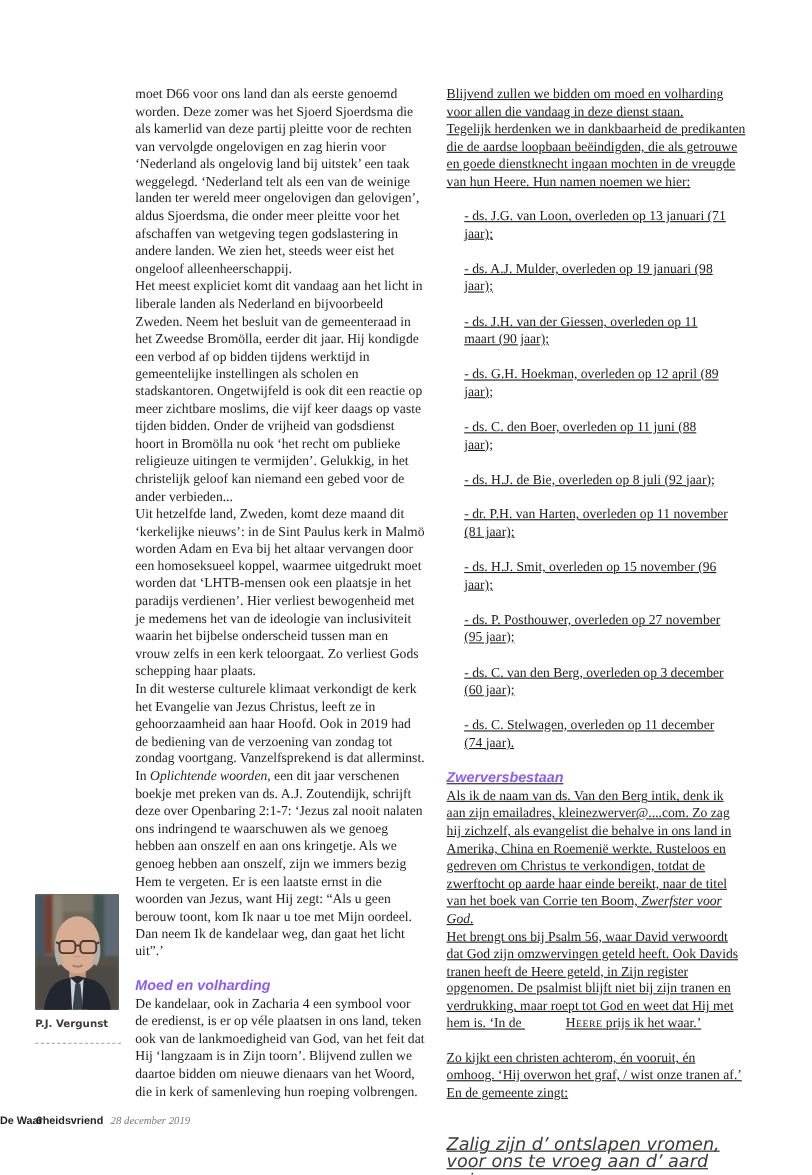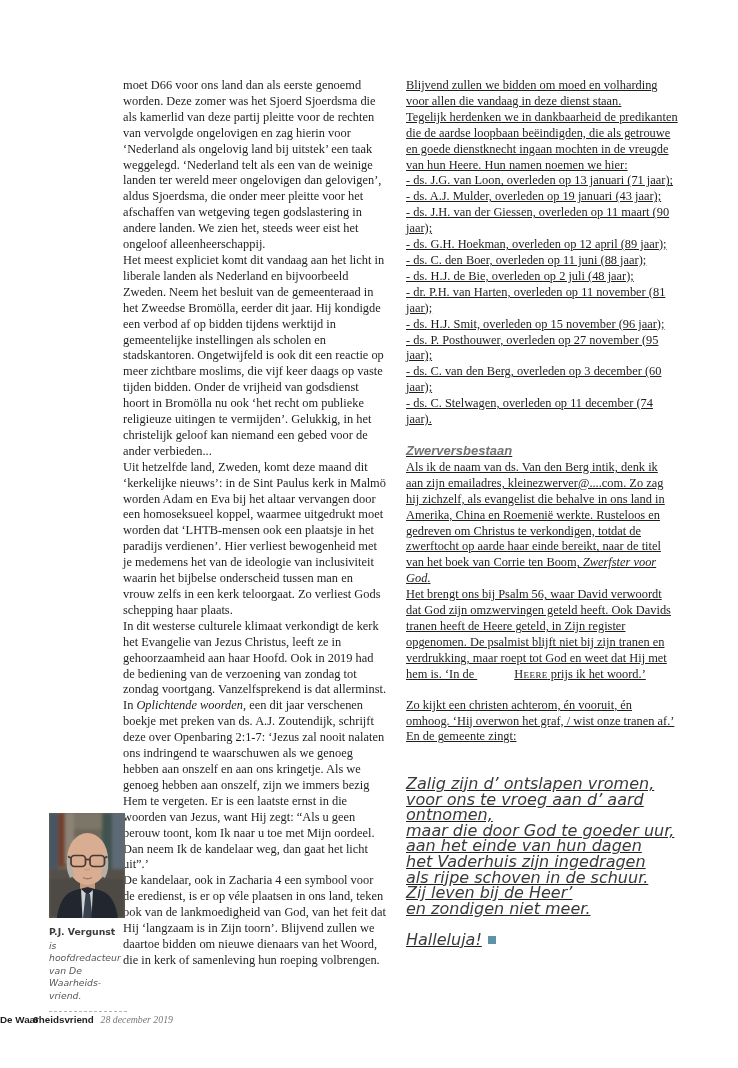--- a/index.html
+++ b/index.html
@@ -22,41 +22,41 @@
   .col-right{left:406px;width:272px;text-decoration:underline;}
   .body-text{white-space:pre-line;margin:0;}
   .run-i{font-style:italic;}
   .run-sc{font-variant:small-caps;letter-spacing:.4px;margin-left:37px;}
   .heading{
     font-family:"Liberation Sans", sans-serif;
     font-style:italic;
     font-weight:bold;
     font-size:13px;
     line-height:16px;
-    color:#737373;
+    color:#8b5cf6;
     margin:15px 0 1px 0;
   }
-  .memorial-item{margin:0;}
+  .memorial-item{margin:16px;}
   .spaced{margin-top:15px;}
   .poem{
     margin-top:15px;
     font-family:"DejaVu Sans", sans-serif;
     font-style:italic;
     font-size:16px;
     line-height:15.6px;
     color:#3a3a38;
     white-space:pre-line;
   }
   .poem-lastline{display:flex;align-items:center;gap:6px;text-align:center;}
   .end-marker{
     display:inline-block;
     width:8px;height:8px;
     background:#5d92a8;
   }
-  .author-rail{position:absolute;left:49px;top:813px;width:80px;}
+  .author-rail{position:absolute;left:32px;top:813px;width:80px;}
   .author-photo{display:block;width:76px;height:105px;}
   .author-caption{
     font-family:"DejaVu Sans", sans-serif;
     font-size:9.3px;
     line-height:12.6px;
     color:#575756;
     margin-top:8px;
     padding-bottom:8px;
     border-bottom:1px dashed #b3b3b3;
     width:78px;
@@ -92,42 +92,43 @@
 </head>
 <body>
 
 <div class="page">
 
   <div class="col col-left">
     <p class="body-text">moet D66 voor ons land dan als eerste genoemd worden. Deze zomer was het Sjoerd Sjoerdsma die als kamerlid van deze partij pleitte voor de rechten van vervolgde ongelovigen en zag hierin voor ‘Nederland als ongelovig land bij uitstek’ een taak weggelegd. ‘Nederland telt als een van de weinige landen ter wereld meer ongelovigen dan gelovigen’, aldus Sjoerdsma, die onder meer pleitte voor het afschaffen van wetgeving tegen godslastering in andere landen. We zien het, steeds weer eist het ongeloof alleenheerschappij.
 Het meest expliciet komt dit vandaag aan het licht in liberale landen als Nederland en bijvoorbeeld Zweden. Neem het besluit van de gemeenteraad in het Zweedse Bromölla, eerder dit jaar. Hij kondigde een verbod af op bidden tijdens werktijd in gemeentelijke instellingen als scholen en stadskantoren. Ongetwijfeld is ook dit een reactie op meer zichtbare moslims, die vijf keer daags op vaste tijden bidden. Onder de vrijheid van godsdienst hoort in Bromölla nu ook ‘het recht om publieke religieuze uitingen te vermijden’. Gelukkig, in het christelijk geloof kan niemand een gebed voor de ander verbieden...</p>
     <p class="body-text"><span>Uit hetzelfde land, Zweden, komt deze maand dit ‘kerkelijke nieuws’: in de Sint Paulus kerk in Malmö worden Adam en Eva bij het altaar vervangen door een homoseksueel koppel, waarmee uitgedrukt moet worden dat ‘LHTB-mensen ook een plaatsje in het paradijs verdienen’. Hier verliest bewogenheid met je medemens het van de ideologie van inclusiviteit waarin het bijbelse onderscheid tussen man en vrouw zelfs in een kerk teloorgaat. Zo verliest Gods schepping haar plaats.
 In dit westerse culturele klimaat verkondigt de kerk het Evangelie van Jezus Christus, leeft ze in gehoorzaamheid aan haar Hoofd. Ook in 2019 had de bediening van de verzoening van zondag tot zondag voortgang. Vanzelfsprekend is dat allerminst. In </span><span class="run-i">Oplichtende woorden</span><span>, een dit jaar verschenen boekje met preken van ds. A.J. Zoutendijk, schrijft deze over Openbaring 2:1-7: ‘Jezus zal nooit nalaten ons indringend te waarschuwen als we genoeg hebben aan onszelf en aan ons kringetje. Als we genoeg hebben aan onszelf, zijn we immers bezig Hem te vergeten. Er is een laatste ernst in die woorden van Jezus, want Hij zegt: “Als u geen berouw toont, kom Ik naar u toe met Mijn oordeel. Dan neem Ik de kandelaar weg, dan gaat het licht uit”.’</span></p>
+    <h3 class="heading">Moed en volharding</h3>
     <p class="body-text">De kandelaar, ook in Zacharia 4 een symbool voor de eredienst, is er op véle plaatsen in ons land, teken ook van de lankmoedigheid van God, van het feit dat Hij ‘langzaam is in Zijn toorn’. Blijvend zullen we daartoe bidden om nieuwe dienaars van het Woord, die in kerk of samenleving hun roeping volbrengen.</p>
   </div>
 
   <div class="col col-right">
     <p class="body-text">Blijvend zullen we bidden om moed en volharding voor allen die vandaag in deze dienst staan.
 Tegelijk herdenken we in dankbaarheid de predikanten die de aardse loopbaan beëindigden, die als getrouwe en goede dienstknecht ingaan mochten in de vreugde van hun Heere. Hun namen noemen we hier:</p>
     <div>
       <p class="body-text memorial-item">- ds. J.G. van Loon, overleden op 13 januari (71 jaar);</p>
-      <p class="body-text memorial-item">- ds. A.J. Mulder, overleden op 19 januari (43 jaar);</p>
+      <p class="body-text memorial-item">- ds. A.J. Mulder, overleden op 19 januari (98 jaar);</p>
       <p class="body-text memorial-item">- ds. J.H. van der Giessen, overleden op 11 maart (90 jaar);</p>
       <p class="body-text memorial-item">- ds. G.H. Hoekman, overleden op 12 april (89 jaar);</p>
       <p class="body-text memorial-item">- ds. C. den Boer, overleden op 11 juni (88 jaar);</p>
-      <p class="body-text memorial-item">- ds. H.J. de Bie, overleden op 2 juli (48 jaar);</p>
+      <p class="body-text memorial-item">- ds. H.J. de Bie, overleden op 8 juli (92 jaar);</p>
       <p class="body-text memorial-item">- dr. P.H. van Harten, overleden op 11 november (81 jaar);</p>
       <p class="body-text memorial-item">- ds. H.J. Smit, overleden op 15 november (96 jaar);</p>
       <p class="body-text memorial-item">- ds. P. Posthouwer, overleden op 27 november (95 jaar);</p>
       <p class="body-text memorial-item">- ds. C. van den Berg, overleden op 3 december (60 jaar);</p>
       <p class="body-text memorial-item">- ds. C. Stelwagen, overleden op 11 december (74 jaar).</p>
     </div>
     <h3 class="heading">Zwerversbestaan</h3>
     <p class="body-text"><span>Als ik de naam van ds. Van den Berg intik, denk ik aan zijn emailadres, kleinezwerver@....com. Zo zag hij zichzelf, als evangelist die behalve in ons land in Amerika, China en Roemenië werkte. Rusteloos en gedreven om Christus te verkondigen, totdat de zwerftocht op aarde haar einde bereikt, naar de titel van het boek van Corrie ten Boom, </span><span class="run-i">Zwerfster voor God</span><span>.
-Het brengt ons bij Psalm 56, waar David verwoordt dat God zijn omzwervingen geteld heeft. Ook Davids tranen heeft de Heere geteld, in Zijn register opgenomen. De psalmist blijft niet bij zijn tranen en verdrukking, maar roept tot God en weet dat Hij met hem is. ‘In de </span><span class="run-sc">Heere</span><span> prijs ik het woord.’</span></p>
+Het brengt ons bij Psalm 56, waar David verwoordt dat God zijn omzwervingen geteld heeft. Ook Davids tranen heeft de Heere geteld, in Zijn register opgenomen. De psalmist blijft niet bij zijn tranen en verdrukking, maar roept tot God en weet dat Hij met hem is. ‘In de </span><span class="run-sc">Heere</span><span> prijs ik het waar.’</span></p>
     <p class="body-text spaced">Zo kijkt een christen achterom, én vooruit, én omhoog. ‘Hij overwon het graf, / wist onze tranen af.’ En de gemeente zingt:</p>
     <div class="poem">
       <div>Zalig zijn d’ ontslapen vromen,
 voor ons te vroeg aan d’ aard ontnomen,
 maar die door God te goeder uur,
 aan het einde van hun dagen
 het Vaderhuis zijn ingedragen
 als rijpe schoven in de schuur.
 Zij leven bij de Heer’
 en zondigen niet meer.</div>
@@ -173,23 +174,20 @@
         <path d="M35,56 q3,1.6 6,0" stroke="#c79a7e" stroke-width="1.2" fill="none"></path>
         <path d="M8,105 q3,-22 16,-27 l14.5,-4 14.5,4 q13,5 16,27 z" fill="#262b33"></path>
         <path d="M32,76 l6.5,6 6.5,-6 2.5,29 h-18 z" fill="#cfd2d4"></path>
         <path d="M36.5,81 h4.5 l2.5,24 h-9.5 z" fill="#39414e"></path>
         <path d="M8,105 q3,-22 16,-27 l8,-2.2 1.5,29.2 z" fill="#22262e"></path>
         <path d="M68,105 q-3,-22 -16,-27 l-8,-2.2 -1.5,29.2 z" fill="#22262e"></path>
       </g>
     </svg>
     <div class="author-caption">
       <span class="author-name">P.J. Vergunst</span>
-      <span class="author-bio">is hoofdredacteur
-van De Waarheids-
-vriend.</span>
     </div>
   </div>
 
   <div class="footer">
     <span class="footer-page-number">6</span>
     <div class="footer-center">
       <span class="footer-title">De Waarheidsvriend</span>
       <span class="footer-date">28 december 2019</span>
     </div>
   </div>

